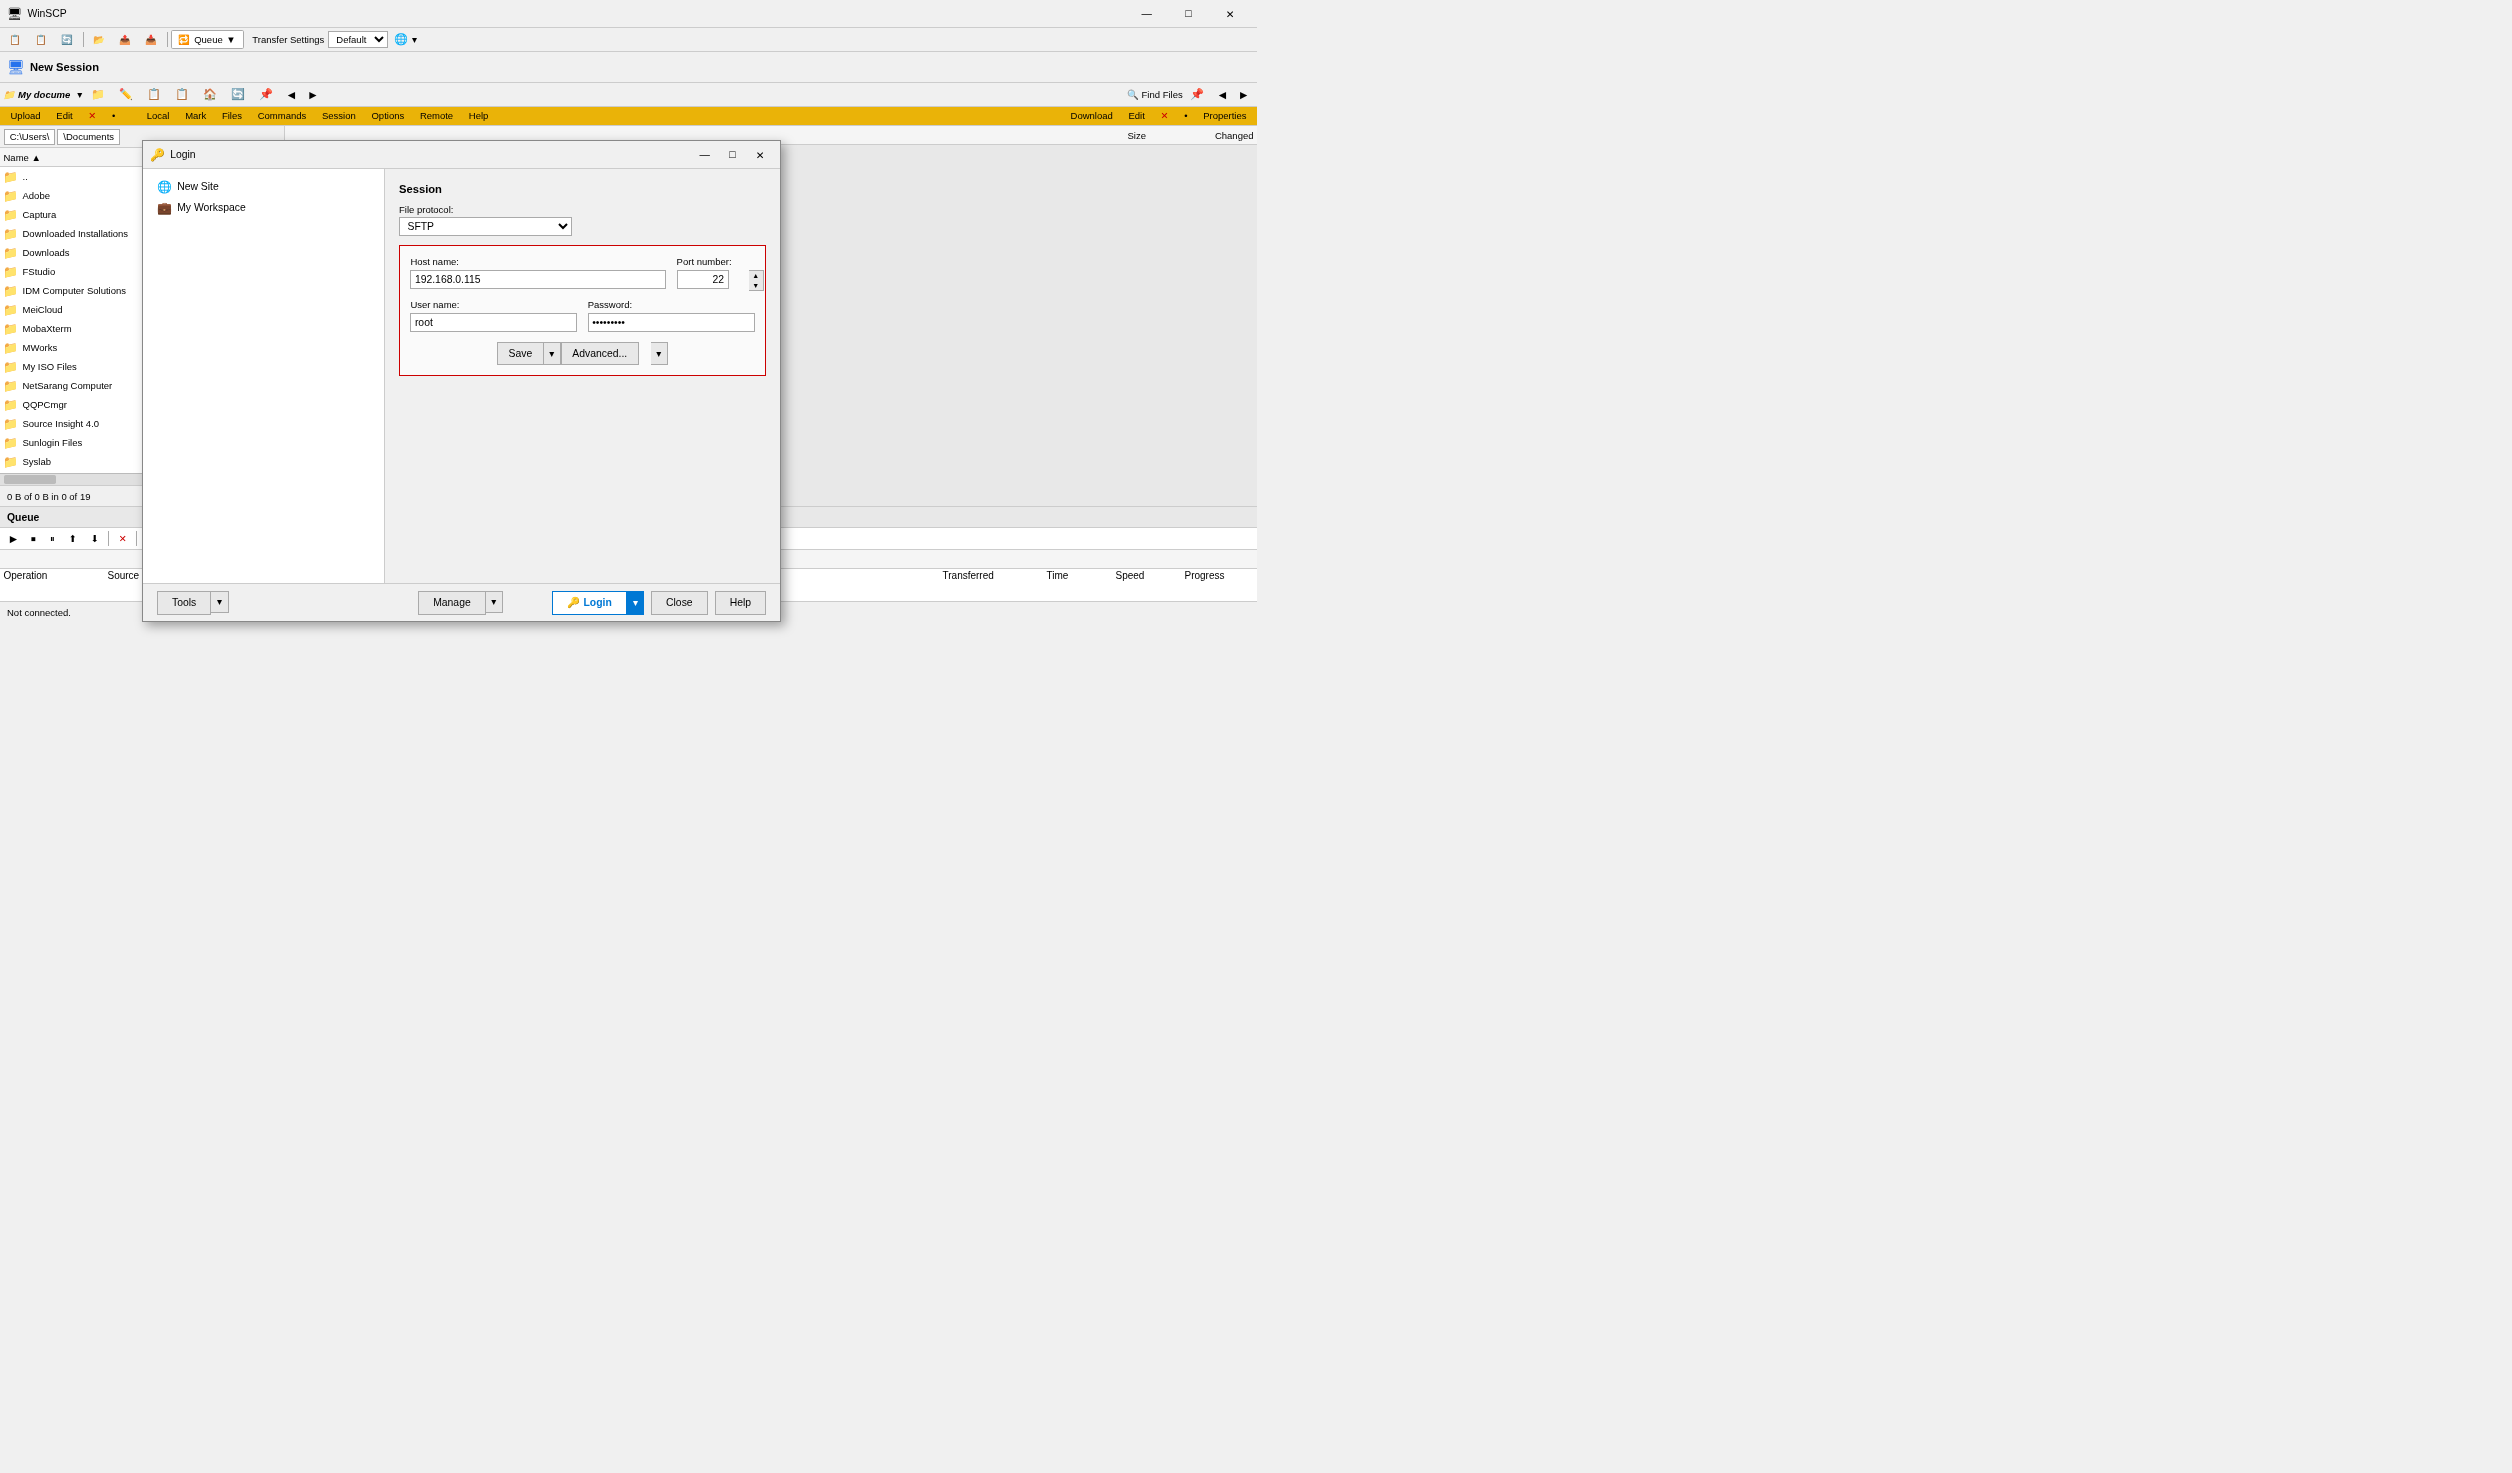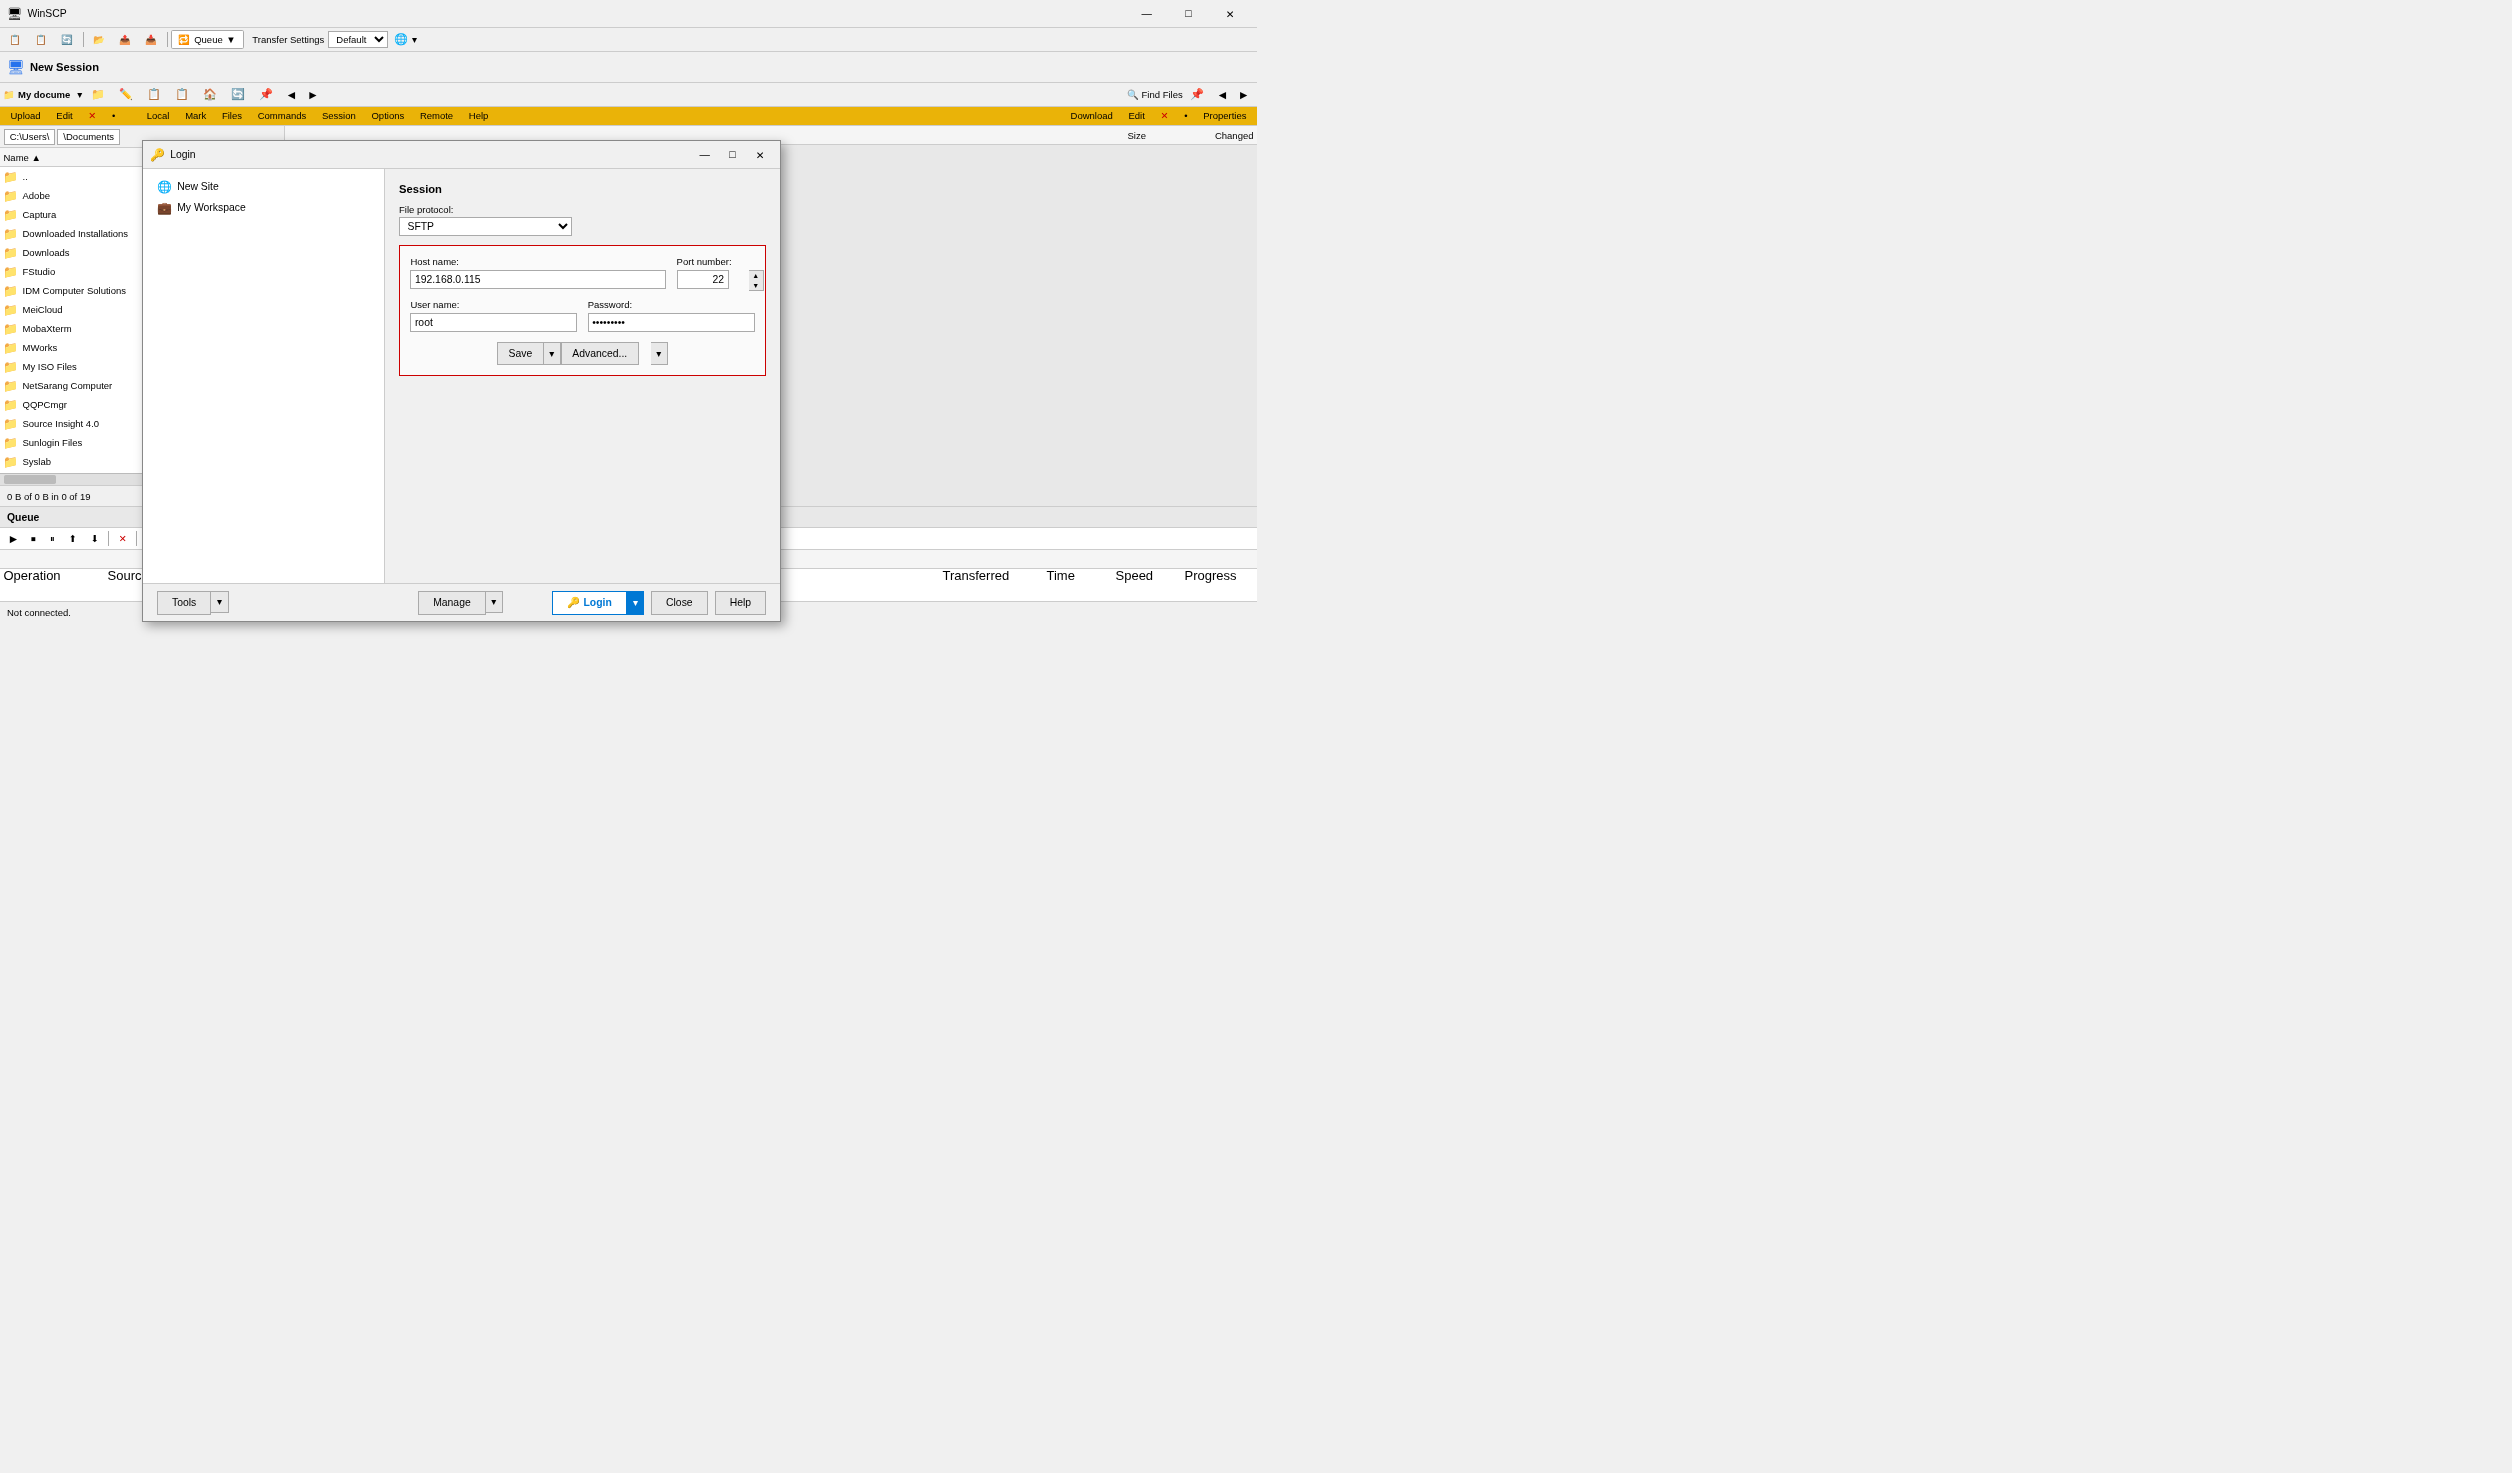--- a/index.html
+++ b/index.html
@@ -178,21 +178,21 @@
       gap: 1.7px;
     }
     .queue-table-header {
       display: flex;
       height: 19px;
       background: #f5f5f5;
       border-bottom: 0.9px solid #ccc;
       align-items: center;
       padding: 0 3.5px;
     }
-    .qt-col { font-size: 13px; margin-top: 32px; }
+    .qt-col { font-size: 10px; margin-top: 32px; }
 
     
     .bottom-status {
       height: 22.4px;
       background: #f0f0f0;
       border-top: 0.9px solid #ccc;
       display: flex;
       align-items: center;
       padding: 0 7px;
       font-size: 9.5px;
@@ -416,21 +416,21 @@
   <span style="margin-left:5.2px;font-size:11.2px;">🌐</span>
   <span style="font-size:8.6px;">▼</span>
 </div>
 
 <div class="new-session-bar">
   <span class="new-session-icon">🖥</span>
   <span class="new-session-text">New Session</span>
 </div>
 
 <div style="display:flex; height:24px; border-bottom:0.9px solid #ccc; background:#f0f0f0; align-items:center; padding:0 3.5px; gap:1.7px;">
-  <span style="font-size:9.5px; font-weight:600; margin-right:3.5px;">📁 My docume</span>
+  <span style="font-size:9.5px; font-weight:600; margin-right:3.5px;font-style:italic;">📁 My docume</span>
   <span style="font-size:8.6px;">▼</span>
   <button class="toolbar-btn" style="font-size:11.2px;">📁</button>
   <button class="toolbar-btn" style="font-size:11.2px;">✏️</button>
   <button class="toolbar-btn" style="font-size:11.2px;">📋</button>
   <button class="toolbar-btn" style="font-size:11.2px;">📋</button>
   <button class="toolbar-btn" style="font-size:11.2px;">🏠</button>
   <button class="toolbar-btn" style="font-size:11.2px;">🔄</button>
   <button class="toolbar-btn" style="font-size:11.2px;">📌</button>
   <button class="toolbar-btn">◀</button>
   <button class="toolbar-btn">▶</button>

